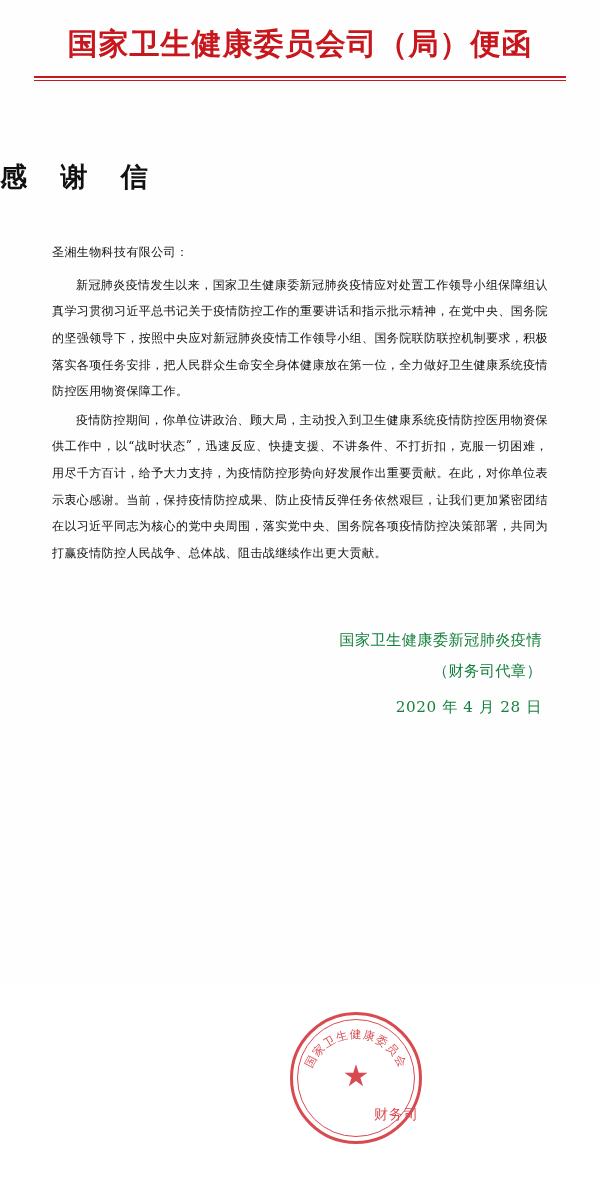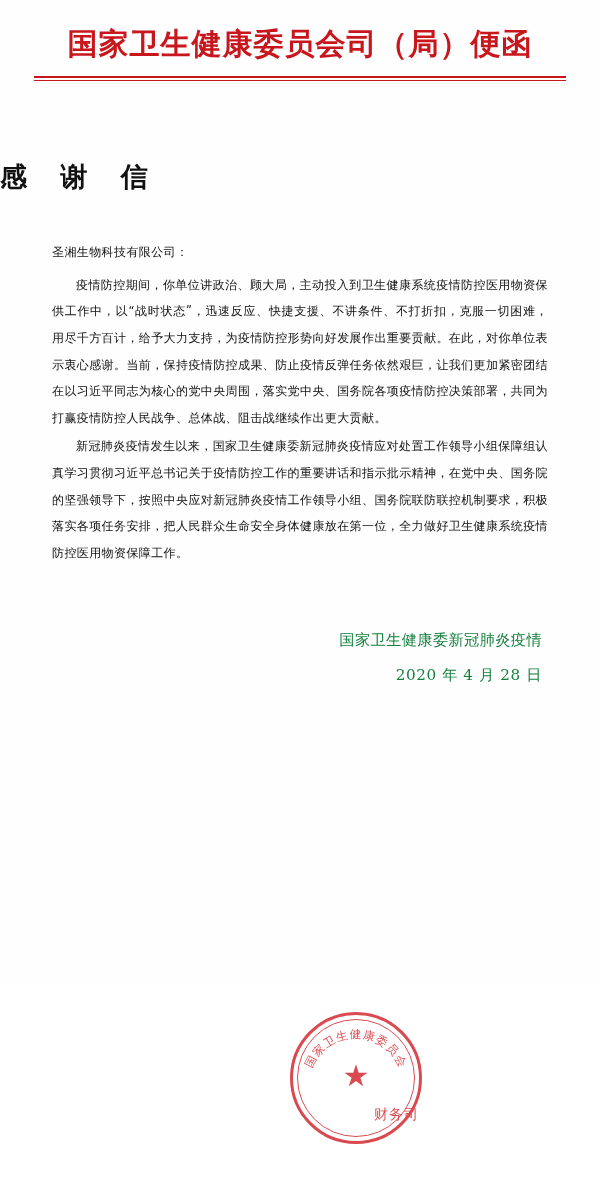--- a/index.html
+++ b/index.html
@@ -140,26 +140,27 @@
   <div class="letterhead">
     <div class="letterhead-title">国家卫生健康委员会司（局）便函</div>
   </div>
   <div class="letterhead-rule"></div>
   <div class="letterhead-rule-thin"></div>
 
   <div class="doc-title">感 谢 信</div>
 
   <div class="content">
     <div class="salutation">圣湘生物科技有限公司：</div>
+    <p class="para">新冠肺炎疫情发生以来，国家卫生健康委新冠肺炎疫情应对处置工作领导小组保障组认真学习贯彻习近平总书记关于疫情防控工作的重要讲话和指示批示精神，在党中央、国务院的坚强领导下，按照中央应对新冠肺炎疫情工作领导小组、国务院联防联控机制要求，积极落实各项任务安排，把人民群众生命安全身体健康放在第一位，全力做好卫生健康系统疫情防控医用物资保障工作。</p>
     <p class="para">疫情防控期间，你单位讲政治、顾大局，主动投入到卫生健康系统疫情防控医用物资保供工作中，以“战时状态”，迅速反应、快捷支援、不讲条件、不打折扣，克服一切困难，用尽千方百计，给予大力支持，为疫情防控形势向好发展作出重要贡献。在此，对你单位表示衷心感谢。当前，保持疫情防控成果、防止疫情反弹任务依然艰巨，让我们更加紧密团结在以习近平同志为核心的党中央周围，落实党中央、国务院各项疫情防控决策部署，共同为打赢疫情防控人民战争、总体战、阻击战继续作出更大贡献。</p>
-    <p class="para">新冠肺炎疫情发生以来，国家卫生健康委新冠肺炎疫情应对处置工作领导小组保障组认真学习贯彻习近平总书记关于疫情防控工作的重要讲话和指示批示精神，在党中央、国务院的坚强领导下，按照中央应对新冠肺炎疫情工作领导小组、国务院联防联控机制要求，积极落实各项任务安排，把人民群众生命安全身体健康放在第一位，全力做好卫生健康系统疫情防控医用物资保障工作。</p>
   </div>
 
   <div class="signature">
     <div class="sig-line">国家卫生健康委新冠肺炎疫情</div>
+    <div class="sig-line">（财务司代章）</div>
     <div class="sig-date">2020 年 4 月 28 日</div>
   </div>
 
   <div class="seal">
     <svg class="seal-arc" viewBox="0 0 126 126">
       <defs>
         <path id="arcpath" d="M 16,70 A 47,47 0 0 1 110,70" fill="none"></path>
       </defs>
       <text>
         <textPath href="#arcpath" startOffset="50%" text-anchor="middle">国家卫生健康委员会</textPath>

